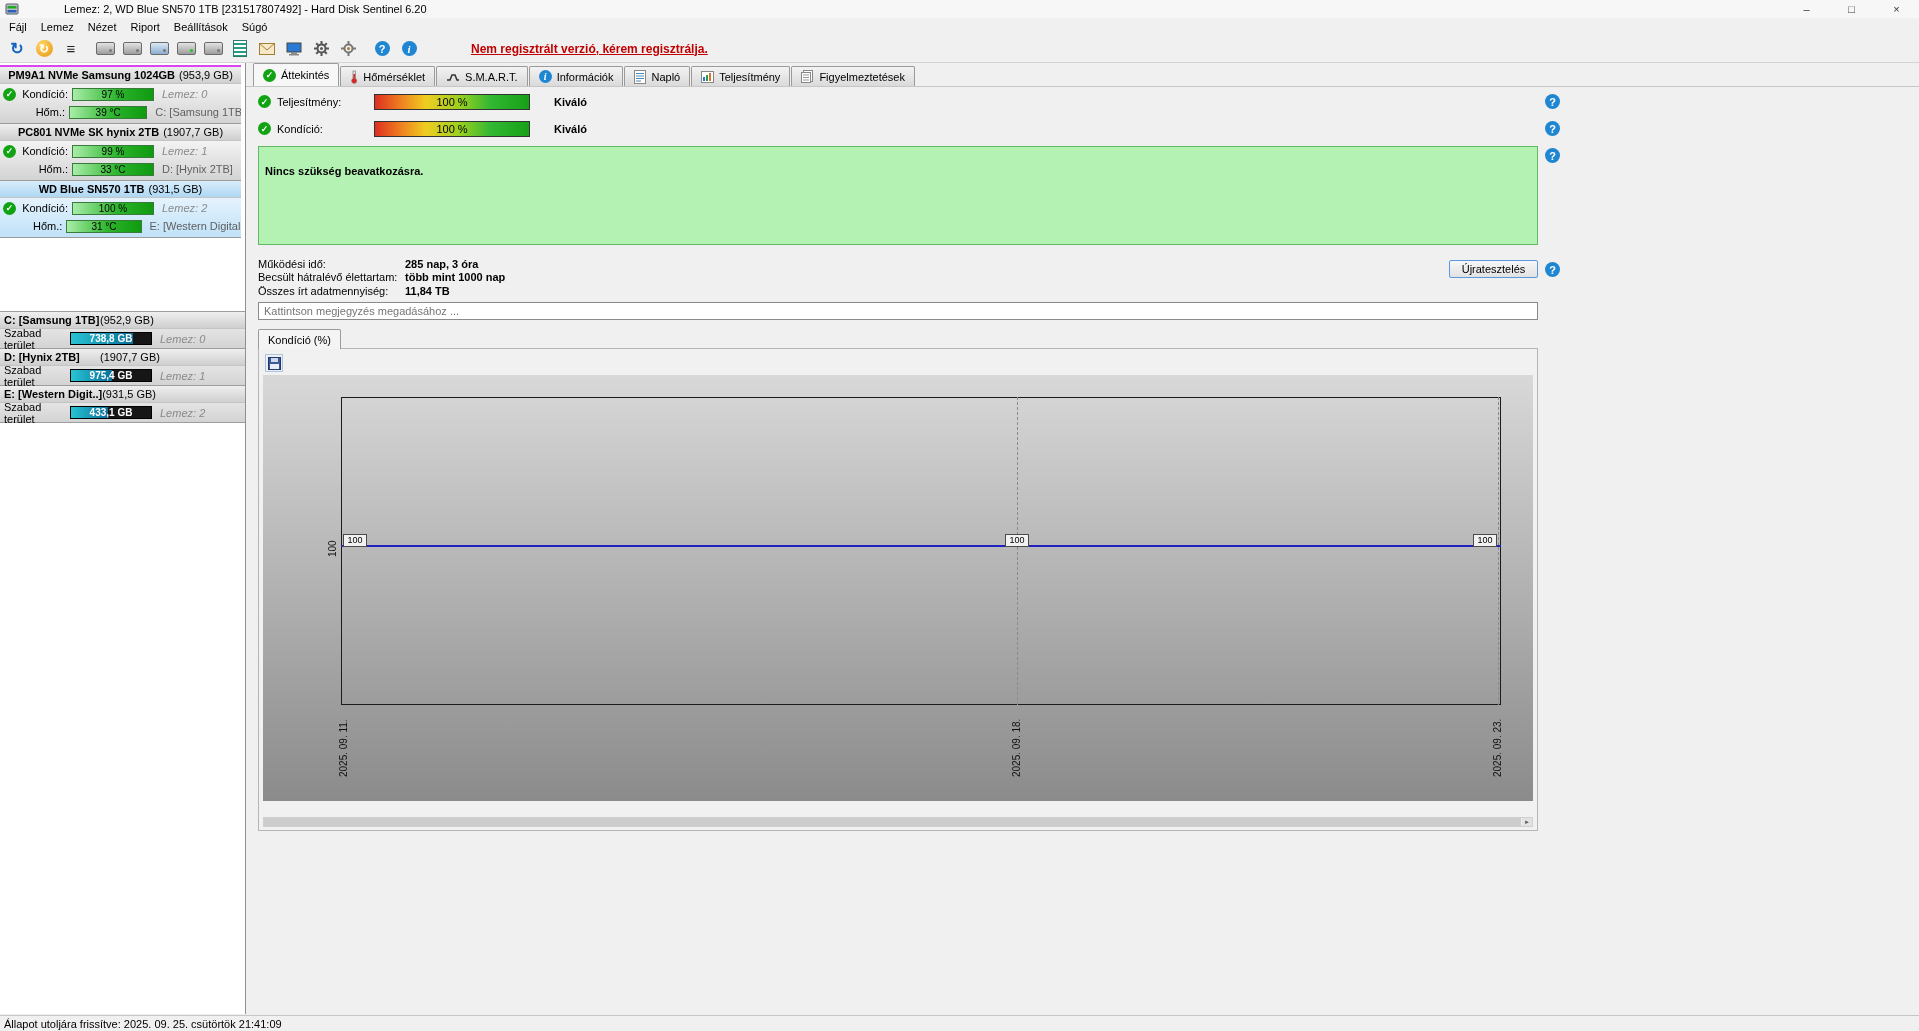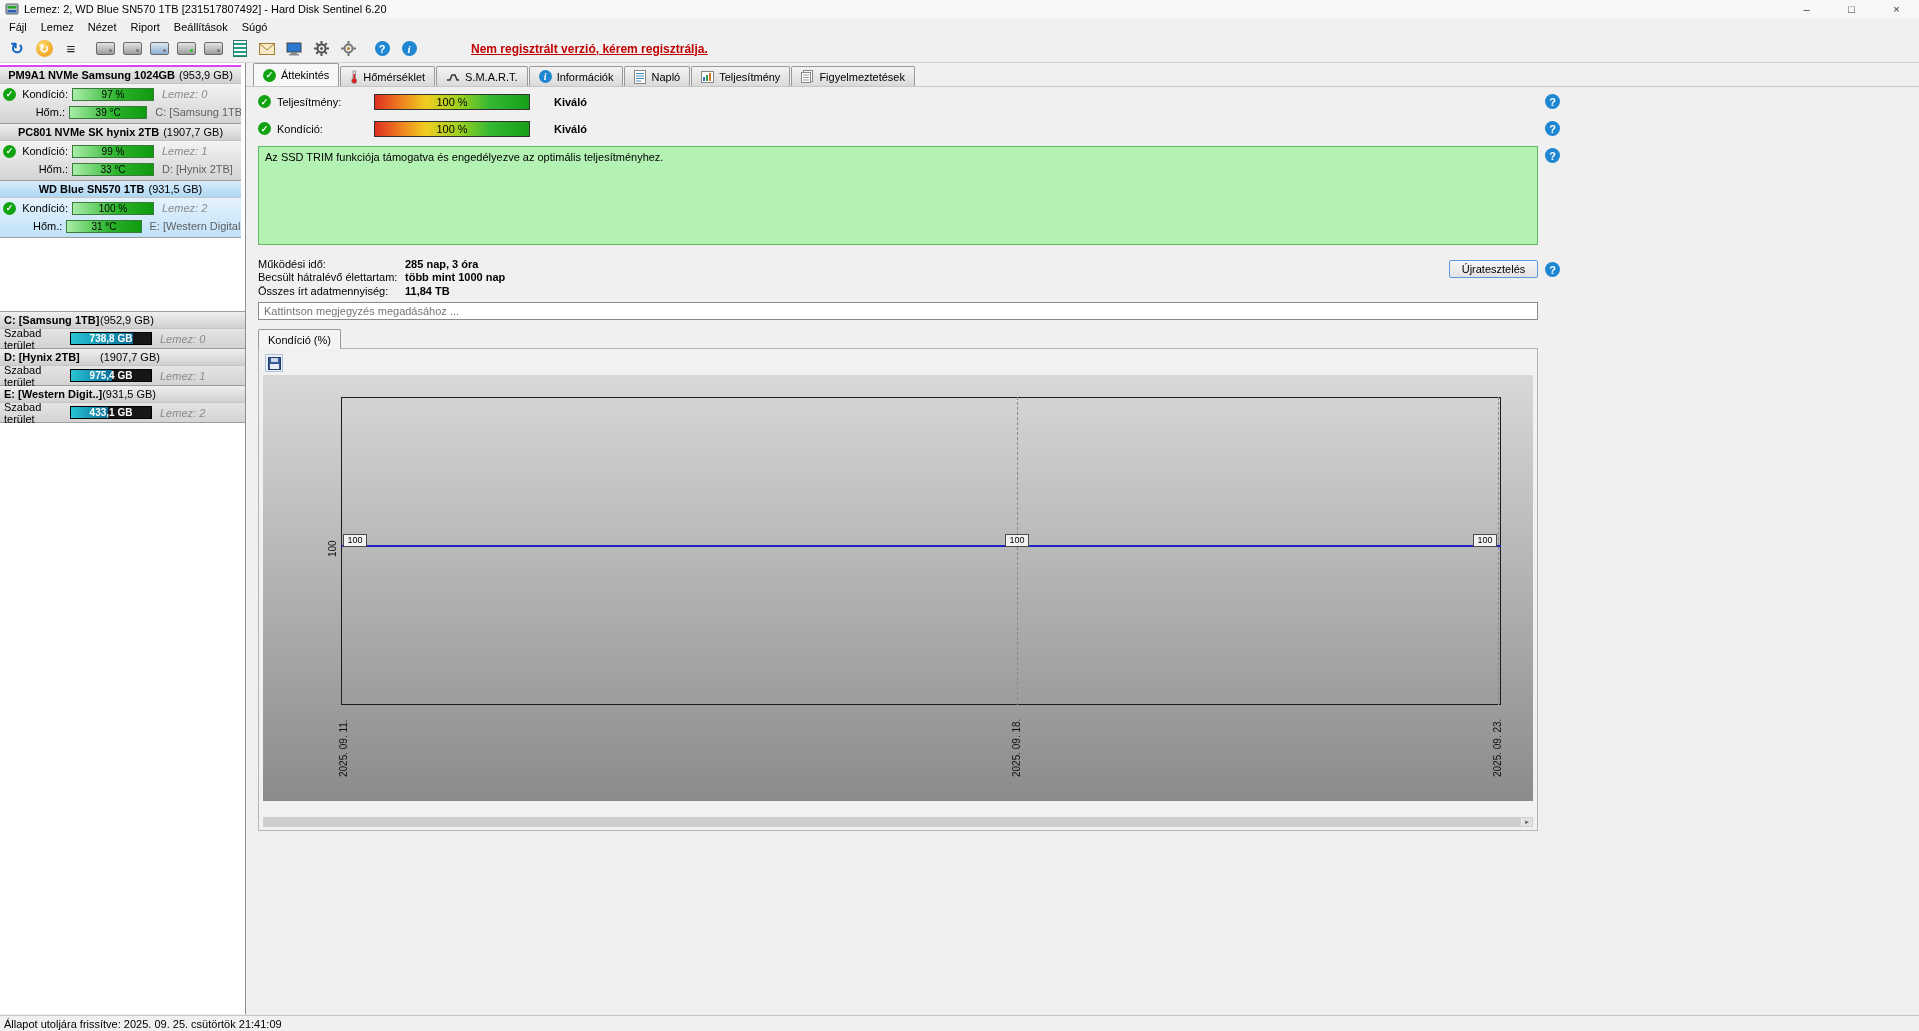--- a/index.html
+++ b/index.html
@@ -4,21 +4,21 @@
 <style>
   * { box-sizing: border-box; }
   html,body { margin:0; padding:0; }
   body {
     width:1919px; height:1031px; position:relative; overflow:hidden;
     font-family:"Liberation Sans", sans-serif; font-size:11px; color:#000;
     background:#f0f0f0;
   }
 
   
-  .titlebar { height:18px; background:#f7f7f7; display:flex; align-items:center; padding-left:5px; }
+  .titlebar { height:18px; background:#f7f7f7; display:flex; align-items:center; padding-left:5px;gap:40px; }
   .titlebar .title { margin-left:5px; font-size:11px; }
   .win-controls { margin-left:auto; display:flex; height:18px; }
   .win-btn { width:45px; display:flex; align-items:center; justify-content:center; font-size:11px; color:#333; }
 
   
   .menubar { height:17px; background:#f0f0f0; display:flex; align-items:center; padding-left:2px; }
   .menu-item { padding:1px 7px; }
 
   
   .toolbar { height:28px; background:#f0f0f0; border-bottom:1px solid #d4d4d4; display:flex; align-items:center; padding:0 4px; gap:1px; }
@@ -426,21 +426,21 @@
     <span class="rainbow-bar">100 %</span>
     <span class="rating">Kiváló</span>
   </div>
 
   <span class="help-circle help-abs" style="top:31px;">?</span>
   <span class="help-circle help-abs" style="top:58px;">?</span>
   <span class="help-circle help-abs" style="top:85px;">?</span>
   <span class="help-circle help-abs" style="top:199px;">?</span>
 
   <div class="green-box">
-    <div>Az SSD TRIM funkciója támogatva és engedélyezve az optimális teljesítményhez.</div>
+    <div class="advice">Nincs szükség beavatkozásra.</div>
   </div>
 
   <div class="stats">
     <div class="stat-row">
       <span class="stat-lbl">Működési idő:</span>
       <span class="stat-val">285 nap, 3 óra</span>
     </div>
     <div class="stat-row">
       <span class="stat-lbl">Becsült hátralévő élettartam:</span>
       <span class="stat-val">több mint 1000 nap</span>

